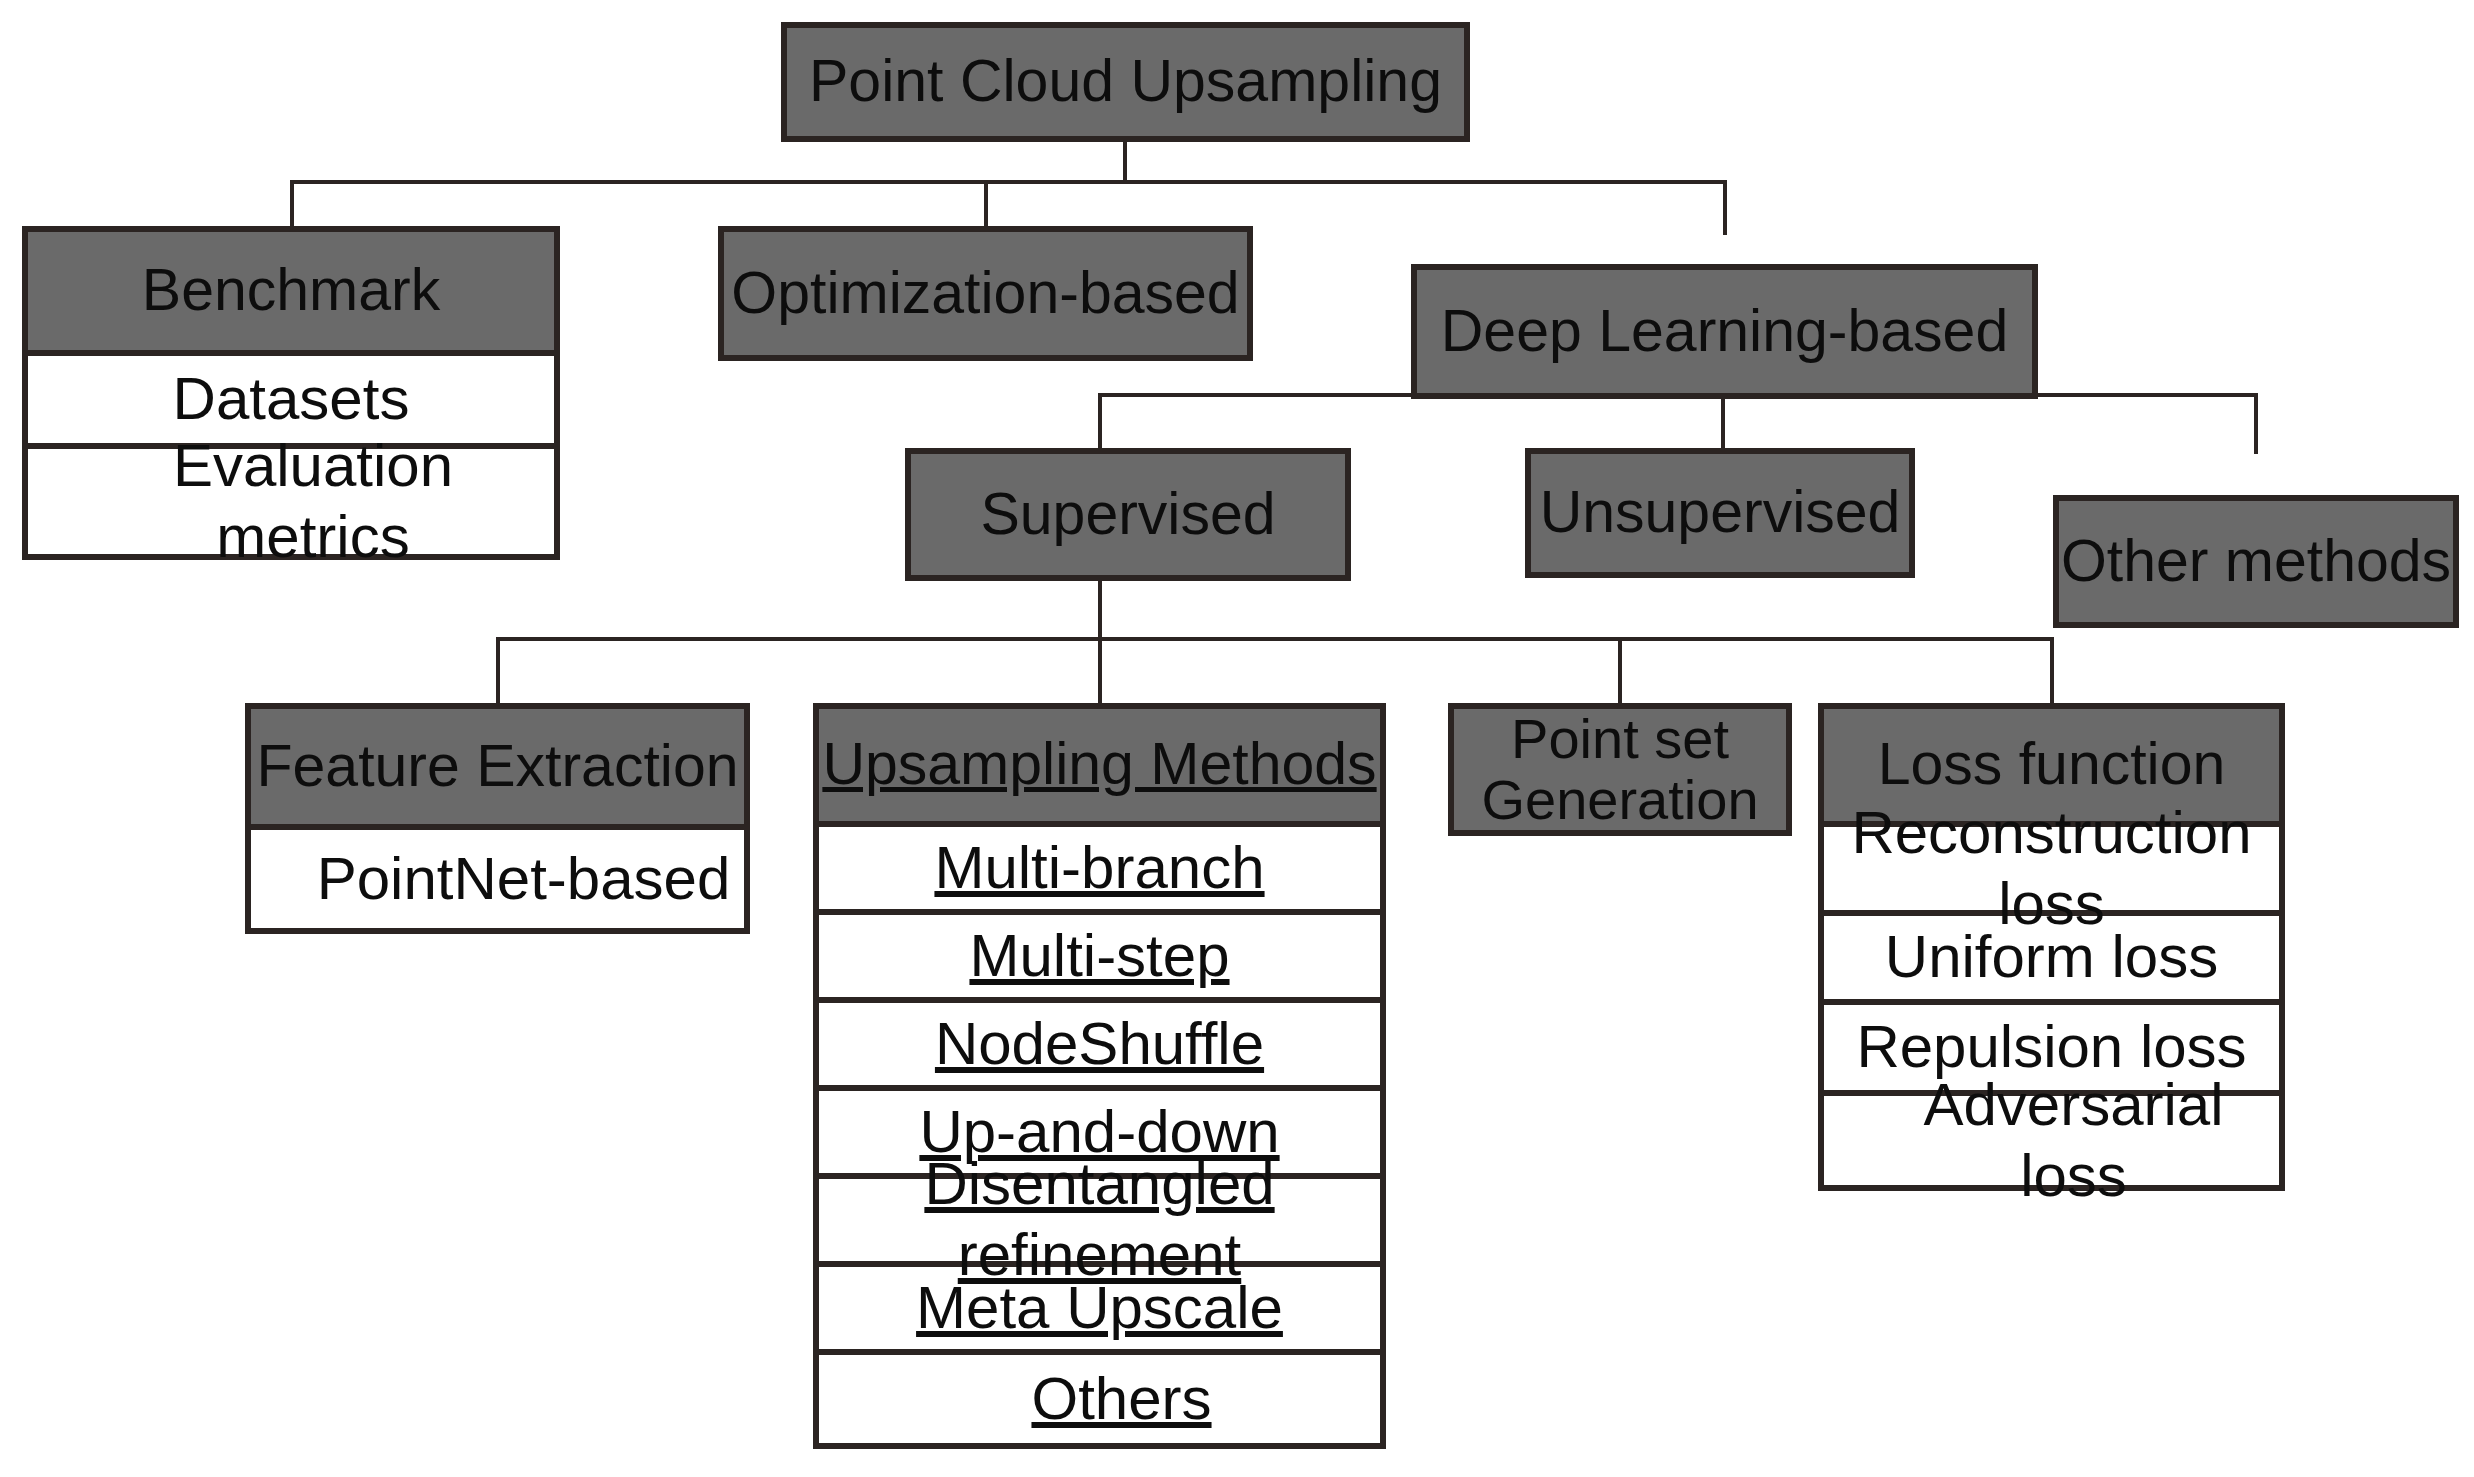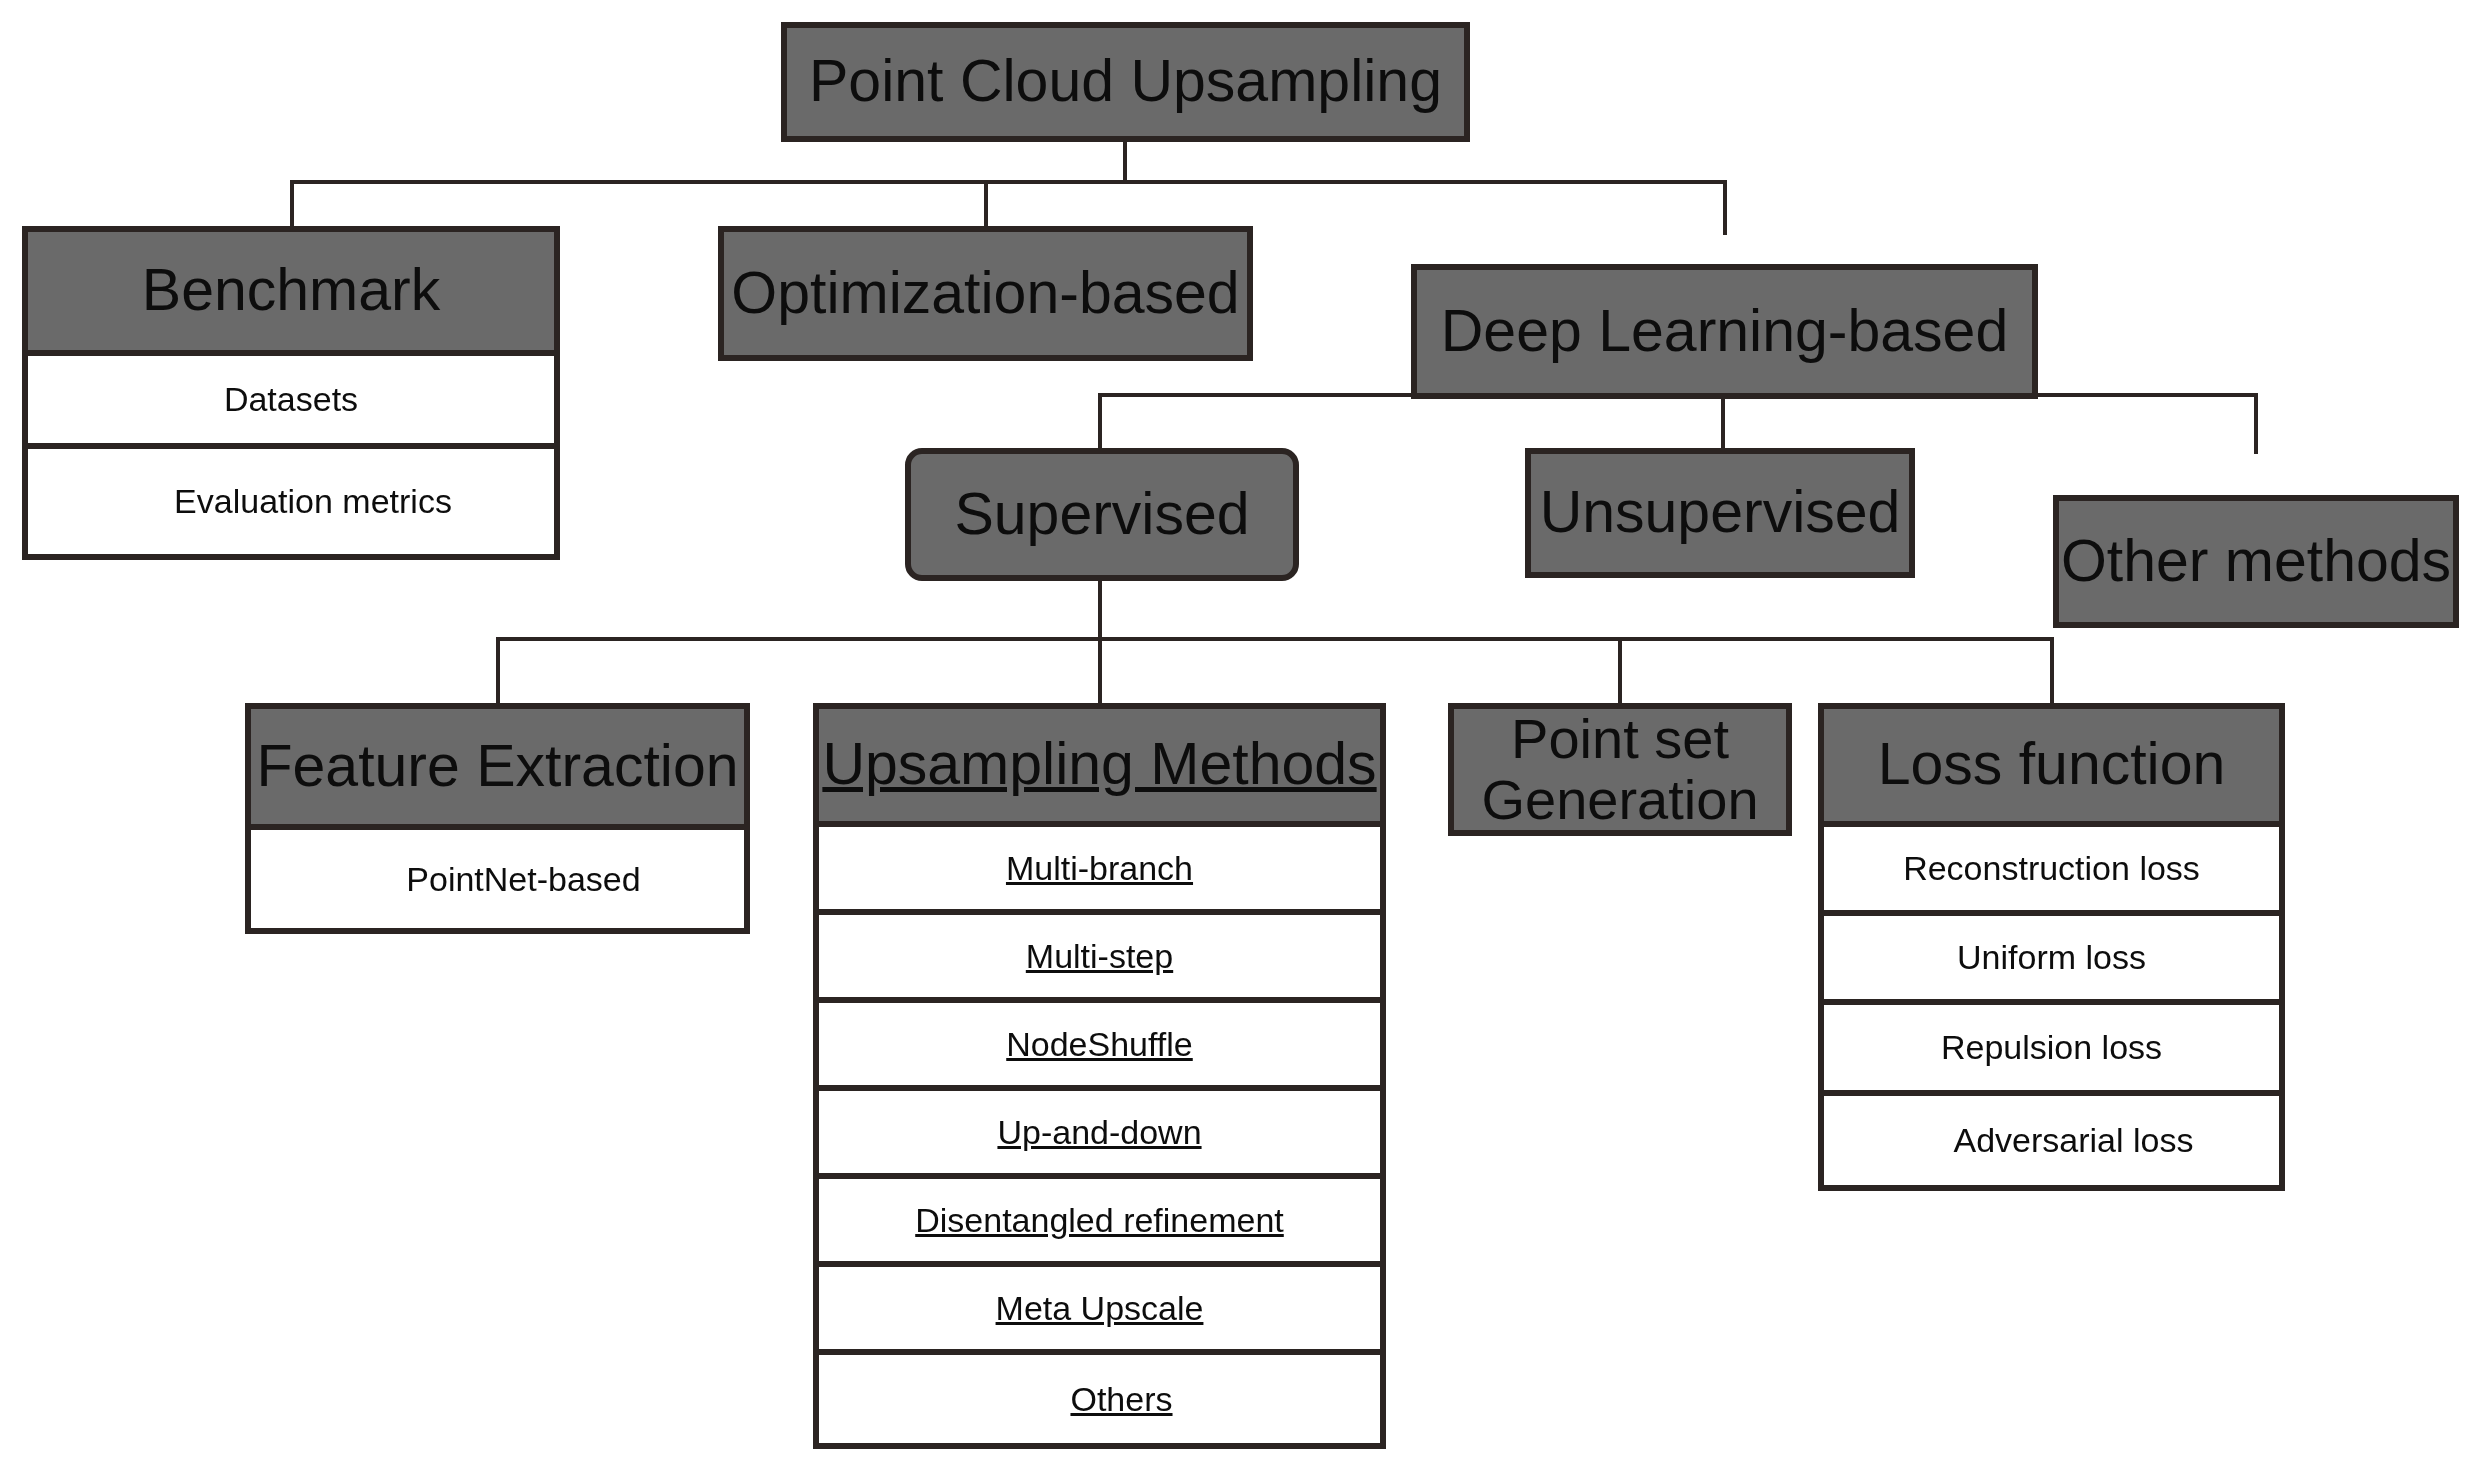--- a/index.html
+++ b/index.html
@@ -28,21 +28,21 @@
   .stack-hdr{
     box-sizing:border-box;background:var(--box-fill);
     border-bottom:6px solid var(--border);
     display:flex;align-items:center;justify-content:center;
     font-size:59px;text-align:center;line-height:1.08;
   }
   .row{
     box-sizing:border-box;background:#ffffff;
     border-bottom:6px solid var(--border);
     display:flex;align-items:center;justify-content:center;
-    font-size:34px;text-align:center;line-height:1.18;
+    font-size:60px;text-align:center;line-height:1.18;
   }
   .row:last-child{border-bottom:none;padding-left:44px;}
   .line{position:absolute;background:var(--border);}
 </style>
 </head>
 <body>
 
 <div>
 
   <div class="line" style="left:1123px;top:141px;width:3.7px;height:43px;"></div>
@@ -67,21 +67,21 @@
   <div class="stack" style="left:22px;top:226px;width:538px;">
     <div class="stack-hdr" style="height:124px;">Benchmark</div>
     <div class="row" style="height:93px;">Datasets</div>
     <div class="row" style="height:105px;">Evaluation metrics</div>
   </div>
 
   <div class="box hdr" style="left:718px;top:226px;width:535px;height:135px;">Optimization-based</div>
 
   <div class="box hdr" style="left:1411px;top:232px;width:627px;height:135px;margin-top:32px;">Deep Learning-based</div>
 
-  <div class="box hdr" style="left:905px;top:448px;width:394px;height:133px;border-radius:17px;">Supervised</div>
+  <div class="box hdr" style="left:905px;top:448px;width:446px;height:133px;">Supervised</div>
 
   <div class="box hdr" style="left:1525px;top:448px;width:390px;height:130px;">Unsupervised</div>
 
   <div class="box hdr" style="left:2053px;top:452px;width:406px;height:133px;margin-top:43px;">Other methods</div>
 
   <div class="stack" style="left:245px;top:703px;width:505px;">
     <div class="stack-hdr" style="height:121px;">Feature Extraction</div>
     <div class="row" style="height:98px;margin-left:8px;">PointNet-based</div>
   </div>
 

